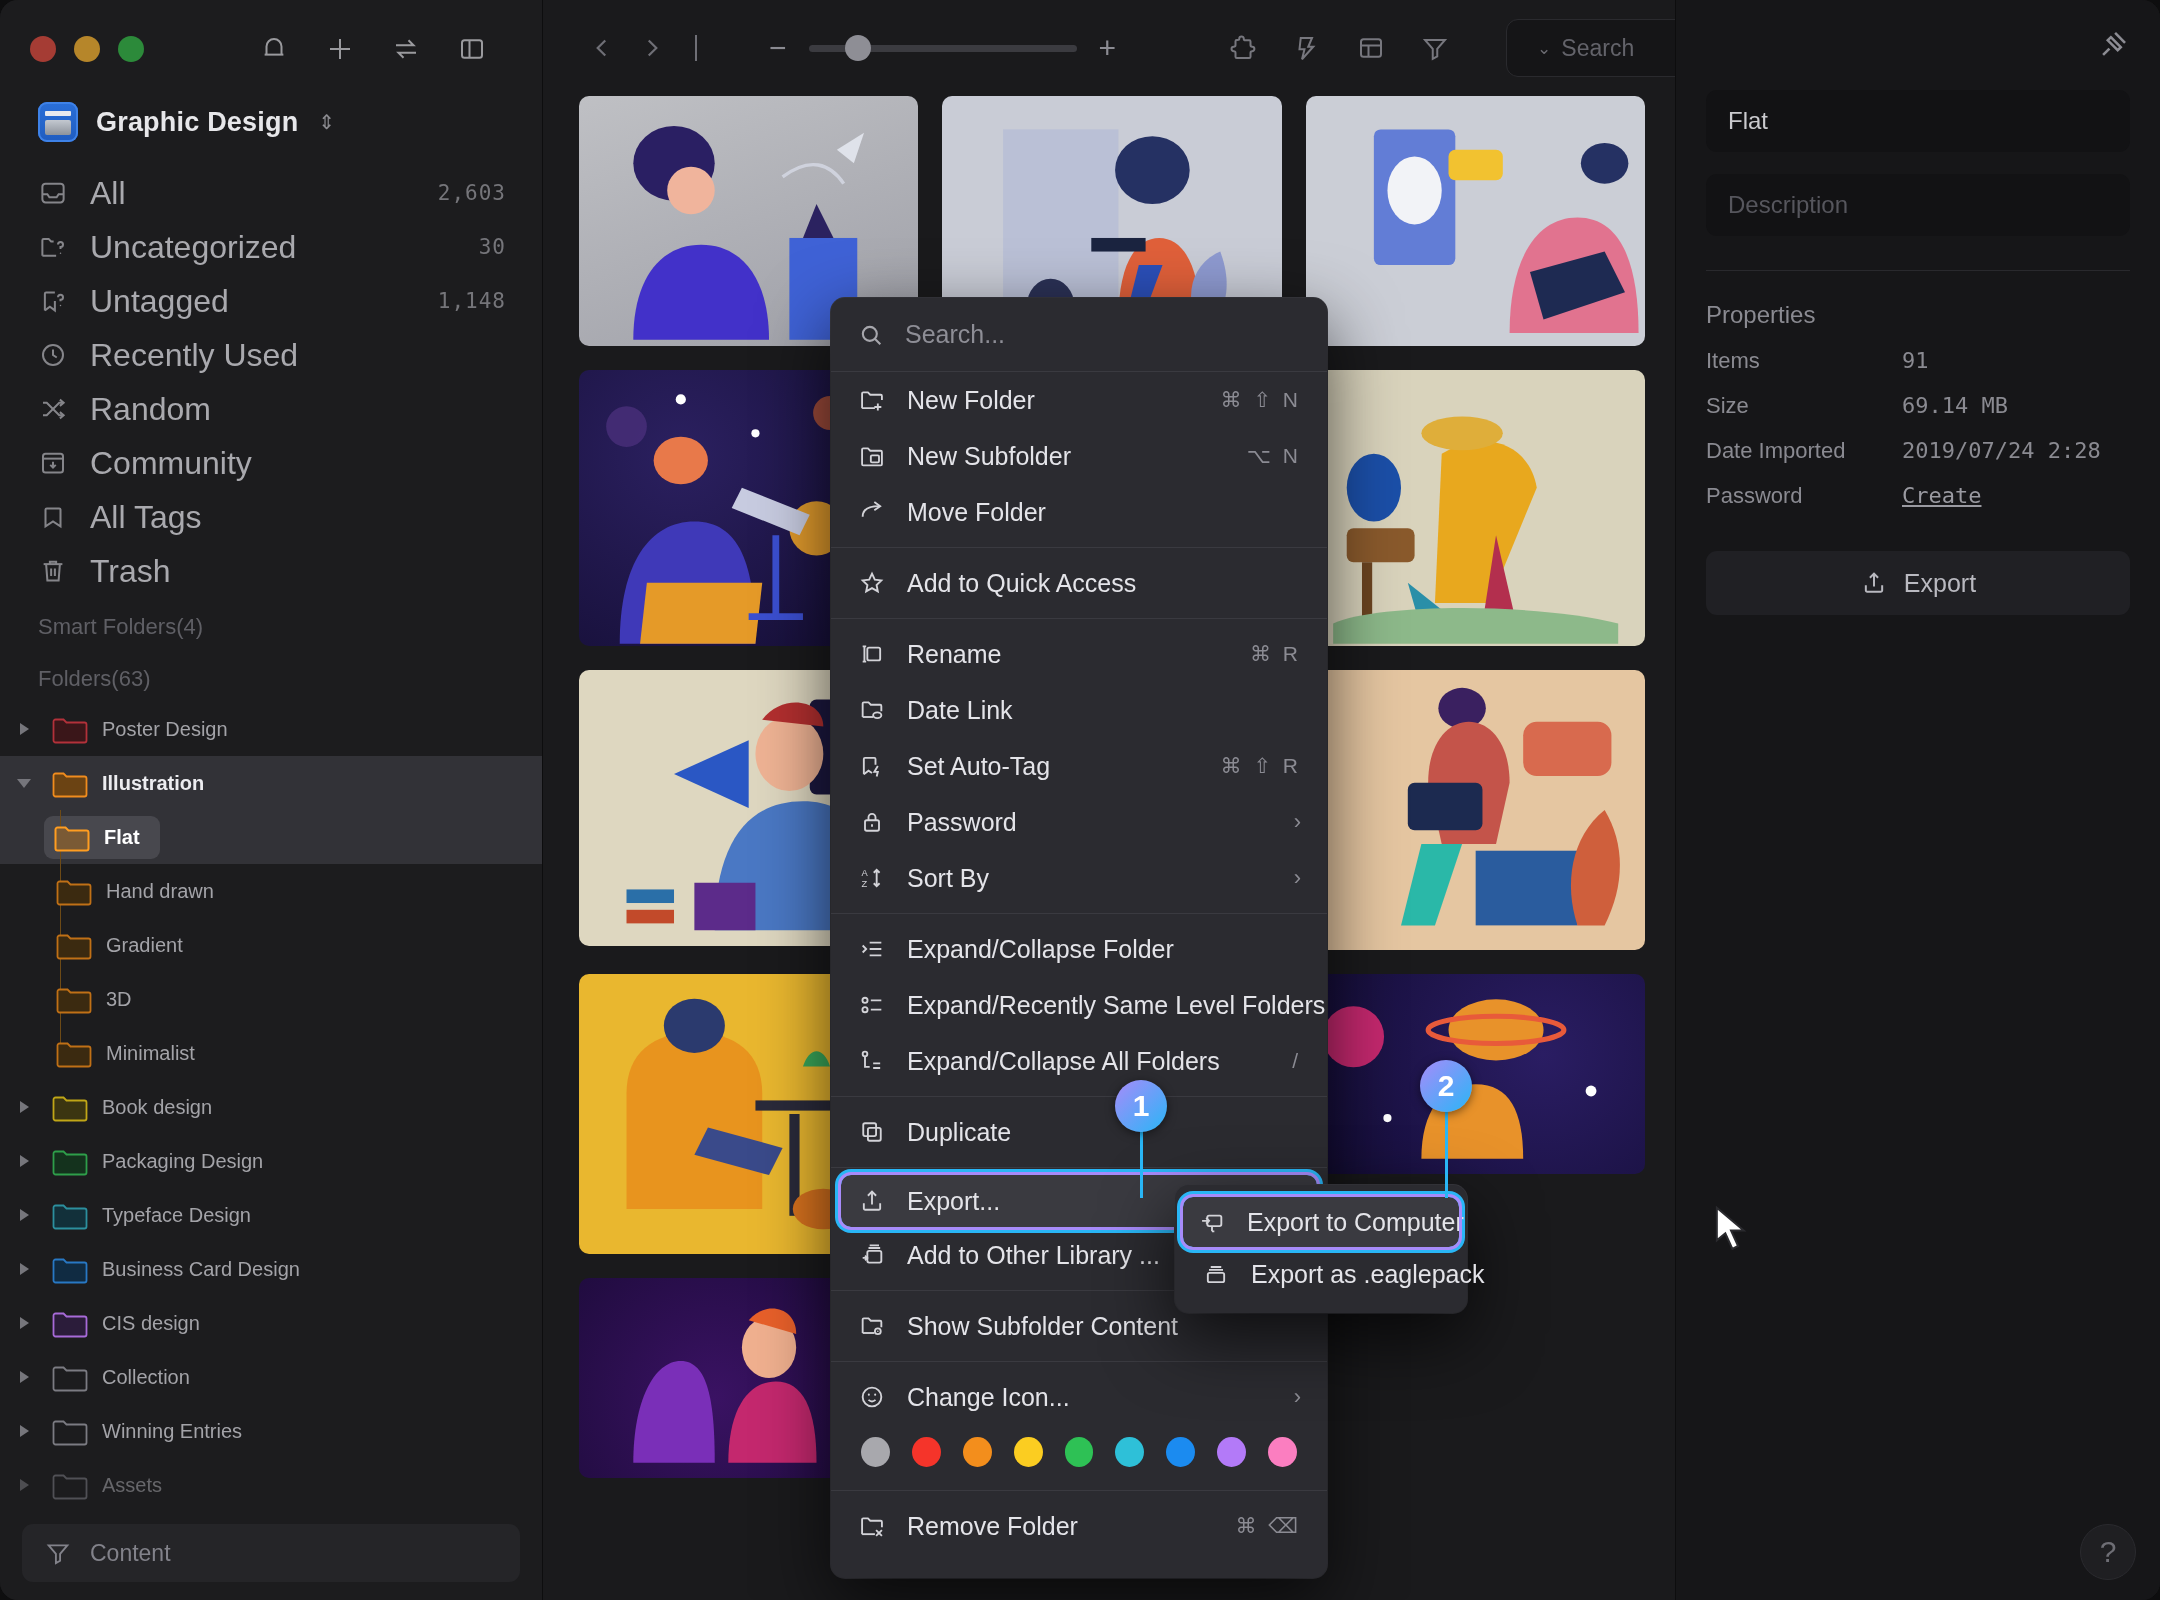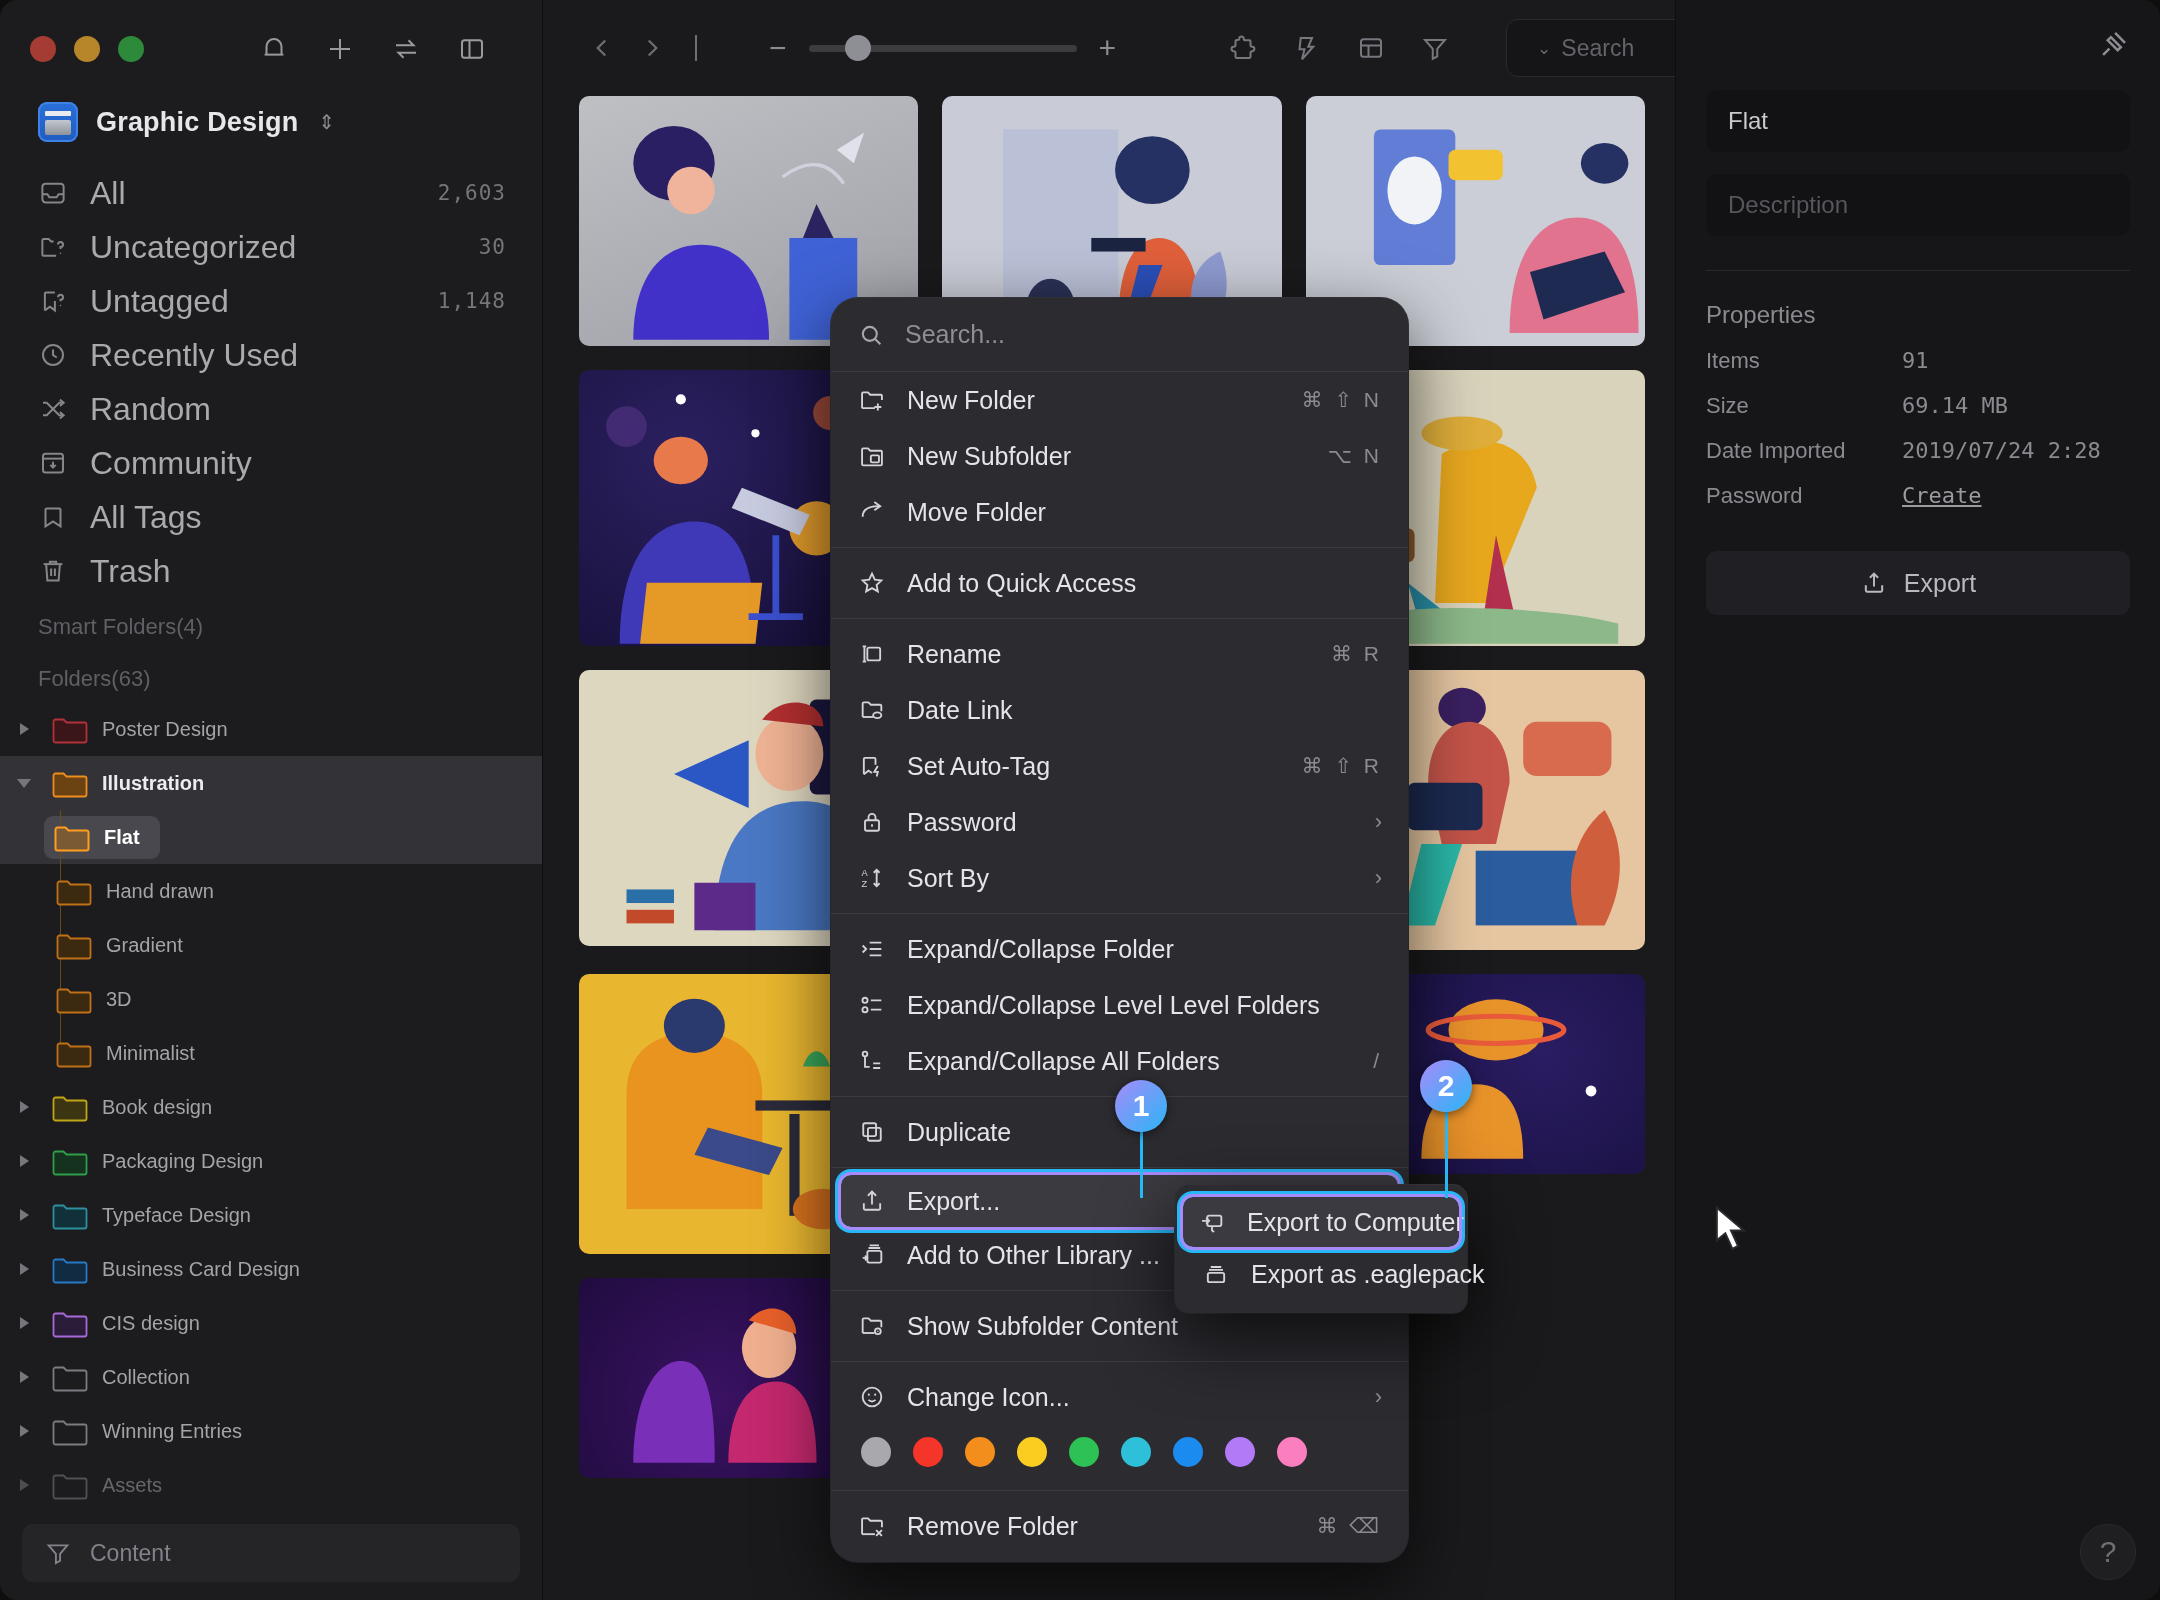--- a/index.html
+++ b/index.html
@@ -160,24 +160,24 @@
   }
   .card { border-radius: 10px; overflow: hidden; position: relative; }
   .card.h1 { height: 250px; }
   .card.h2 { height: 276px; }
   .card.h3 { height: 276px; }
   .card.h4 { height: 280px; }
   .card.h5 { height: 200px; }
 
   
   .ctx {
-    position: absolute; left: 288px; top: 298px; width: 577px;
-    background: #2b2b30; border-radius: 27px;
+    position: absolute; left: 288px; top: 298px; width: 496px;
+    background: #2b2b30; border-radius: 14px;
     box-shadow: 0 24px 70px rgba(0,0,0,.65), 0 0 0 1px #3a3a40;
-    z-index: 50; padding-bottom: 8px; overflow: hidden;
+    z-index: 50; padding-bottom: 24px; overflow: hidden;
   }
   .ctx-search {
     height: 74px; display: flex; align-items: center; gap: 20px;
     padding: 0 26px; border-bottom: 1px solid #3a3a40;
   }
   .ctx-search svg { width: 28px; height: 28px; stroke:#a6a6ac; fill:none; stroke-width:1.8;}
   .ctx-search span { color: #8e8e96; font-size: 25px; }
   .mi {
     height: 56px; display: flex; align-items: center;
     padding: 0 26px; gap: 20px; position: relative; cursor: pointer;
@@ -825,21 +825,21 @@
         <span class="mlbl">Expand/Collapse Folder</span>
       </div>
       <div class="mi">
         <span class="mic">
             <svg viewBox="0 0 24 24">
               <circle cx="6" cy="8" r="2.2"></circle>
               <circle cx="6" cy="16" r="2.2"></circle>
               <path d="M11 8h9M11 16h9"></path>
             </svg>
           </span>
-        <span class="mlbl">Expand/Collapse Level Level Folders</span>
+        <span class="mlbl">Expand/Recently Same Level Folders</span>
       </div>
       <div class="mi">
         <span class="mic">
             <svg viewBox="0 0 24 24">
               <circle cx="6" cy="6" r="2"></circle>
               <path d="M6 8.5V17h4"></path>
               <path d="M13 14h6M13 18h6"></path>
             </svg>
           </span>
         <span class="mlbl">Expand/Collapse All Folders</span>

